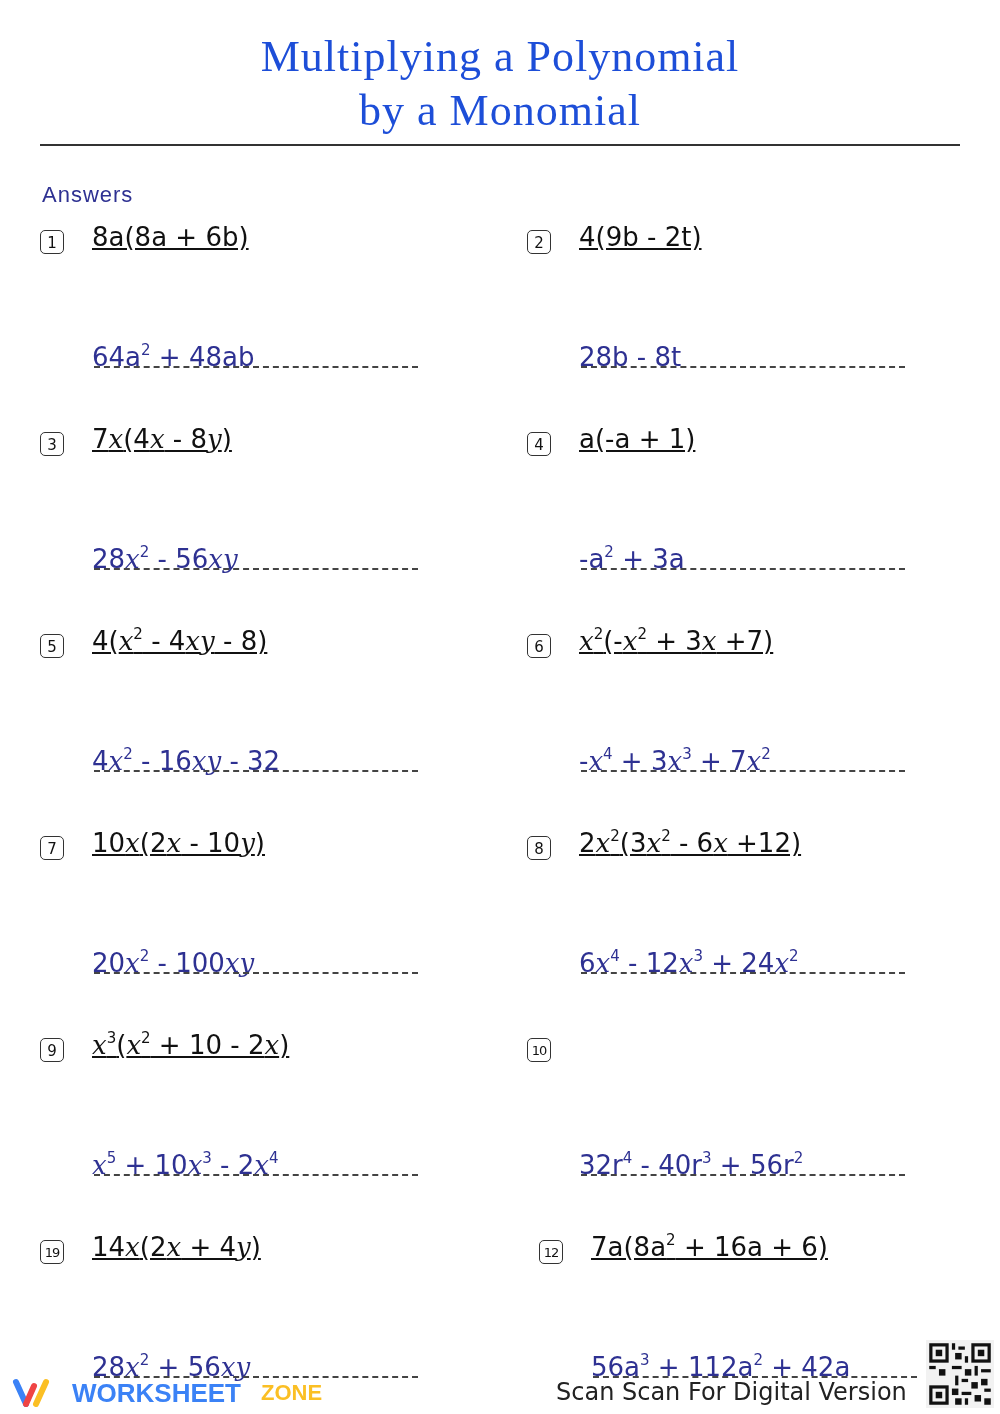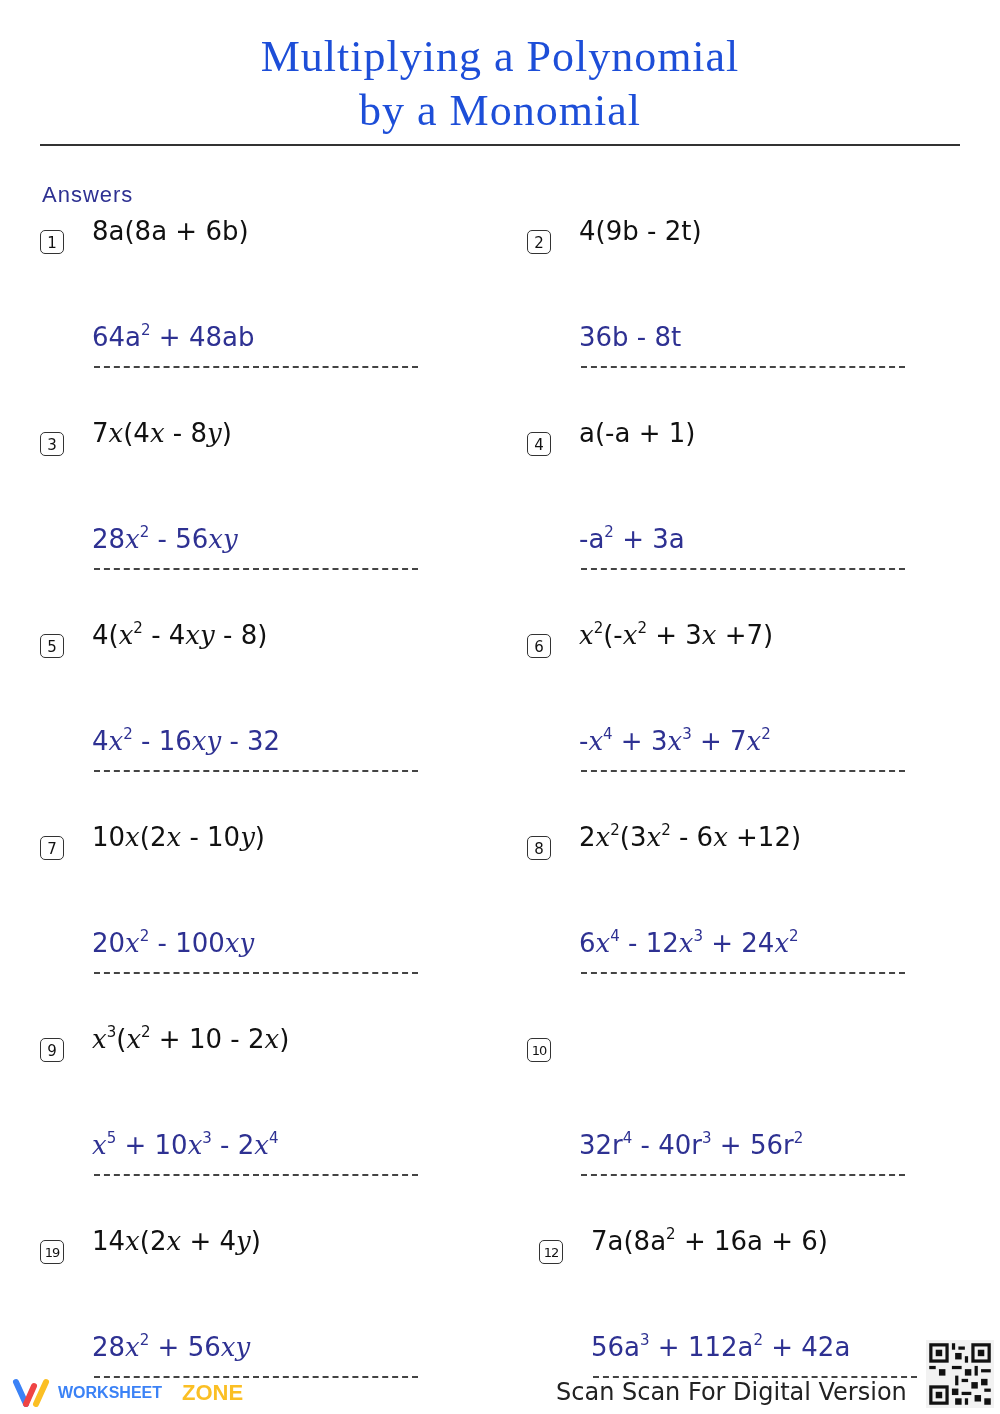--- a/index.html
+++ b/index.html
@@ -3,27 +3,27 @@
 <meta charset="utf-8">
 <style>
   html, body { margin: 0; padding: 0; background: #ffffff; }
   body { width: 1000px; height: 1414px; position: relative; overflow: hidden; font-family: "DejaVu Sans", sans-serif; color: #111; }
   .title { position: absolute; left: 0; top: 30px; width: 1000px; text-align: center; font-family: "Liberation Serif", serif; font-size: 44px; line-height: 54px; color: #1d4ed8; letter-spacing: 1px; }
   .title-rule { position: absolute; left: 40px; top: 144px; width: 920px; height: 2px; background: #333; }
   .answers-label { position: absolute; left: 42px; top: 162px; font-family: "Liberation Sans", sans-serif; font-size: 22px; color: #2e3192; letter-spacing: 1px; margin-top: 20px; }
   .problem { position: absolute; width: 420px; height: 170px; }
   .num-box { position: absolute; left: 0; top: 16px; width: 24px; height: 24px; border: 1.5px solid #333; border-radius: 5px; font-family: "DejaVu Sans", sans-serif; font-size: 15px; line-height: 24px; text-align: center; color: #111; box-sizing: border-box; }
   .num-box.two { font-size: 13px; letter-spacing: -1px; }
-  .question { position: absolute; left: 52px; top: 2px; font-family: "DejaVu Sans", sans-serif; font-size: 26px; color: #111; white-space: nowrap; }
-  .answer { position: absolute; left: 52px; top: 108px; font-family: "DejaVu Sans", sans-serif; font-size: 26px; color: #2e3192; white-space: nowrap; }
+  .question { position: absolute; left: 52px; top: 8px; font-family: "DejaVu Sans", sans-serif; font-size: 26px; color: #111; white-space: nowrap; text-decoration: underline; }
+  .answer { position: absolute; left: 52px; top: 128px; font-family: "DejaVu Sans", sans-serif; font-size: 26px; color: #2e3192; white-space: nowrap; }
   .answer-line { position: absolute; left: 54px; top: 152px; width: 324px; height: 0; border-top: 2px dashed #444; }
   i.v { font-family: "DejaVu Serif", serif; font-style: italic; }
   sup { font-size: 15px; vertical-align: 11px; line-height: 0; }
   .footer-logo { position: absolute; left: 10px; top: 1376px; height: 34px; display: flex; align-items: center; }
-  .logo-text-a { font-family: "Liberation Sans", sans-serif; font-weight: bold; font-size: 16px; color: #3b82f6; margin-left: 6px; }
+  .logo-text-a { font-family: "Liberation Sans", sans-serif; font-weight: bold; font-size: 26px; color: #3b82f6; margin-left: 20px; }
   .logo-text-b { font-family: "Liberation Sans", sans-serif; font-weight: bold; font-size: 22px; color: #fbbf24; margin-left: 20px; }
   .scan-text { position: absolute; left: 556px; top: 1378px; font-family: "DejaVu Sans", sans-serif; font-size: 24px; color: #222; white-space: nowrap; }
   .qr { position: absolute; left: 926px; top: 1340px; width: 68px; height: 68px; background: #f0f0f0; }
 </style>
 </head>
 <body>
 
 <div class="title">
   <div>Multiplying a Polynomial</div>
   <div>by a Monomial</div>
@@ -34,21 +34,21 @@
 <div id="problems">
     <div class="problem" style="left: 40px; top: 214px;">
       <div class="num-box">1</div>
       <div class="question">8a(8a + 6b)</div>
       <div class="answer">64a<sup>2</sup> + 48ab</div>
       <div class="answer-line"></div>
     </div>
     <div class="problem" style="left: 527px; top: 214px;">
       <div class="num-box">2</div>
       <div class="question">4(9b - 2t)</div>
-      <div class="answer">36b - 8t</div>
+      <div class="answer">28b - 8t</div>
       <div class="answer-line"></div>
     </div>
     <div class="problem" style="left: 40px; top: 416px;">
       <div class="num-box">3</div>
       <div class="question">7<i class="v">x</i>(4<i class="v">x</i> - 8<i class="v">y</i>)</div>
       <div class="answer">28<i class="v">x</i><sup>2</sup> - 56<i class="v">x</i><i class="v">y</i></div>
       <div class="answer-line"></div>
     </div>
     <div class="problem" style="left: 527px; top: 416px;">
       <div class="num-box">4</div>

